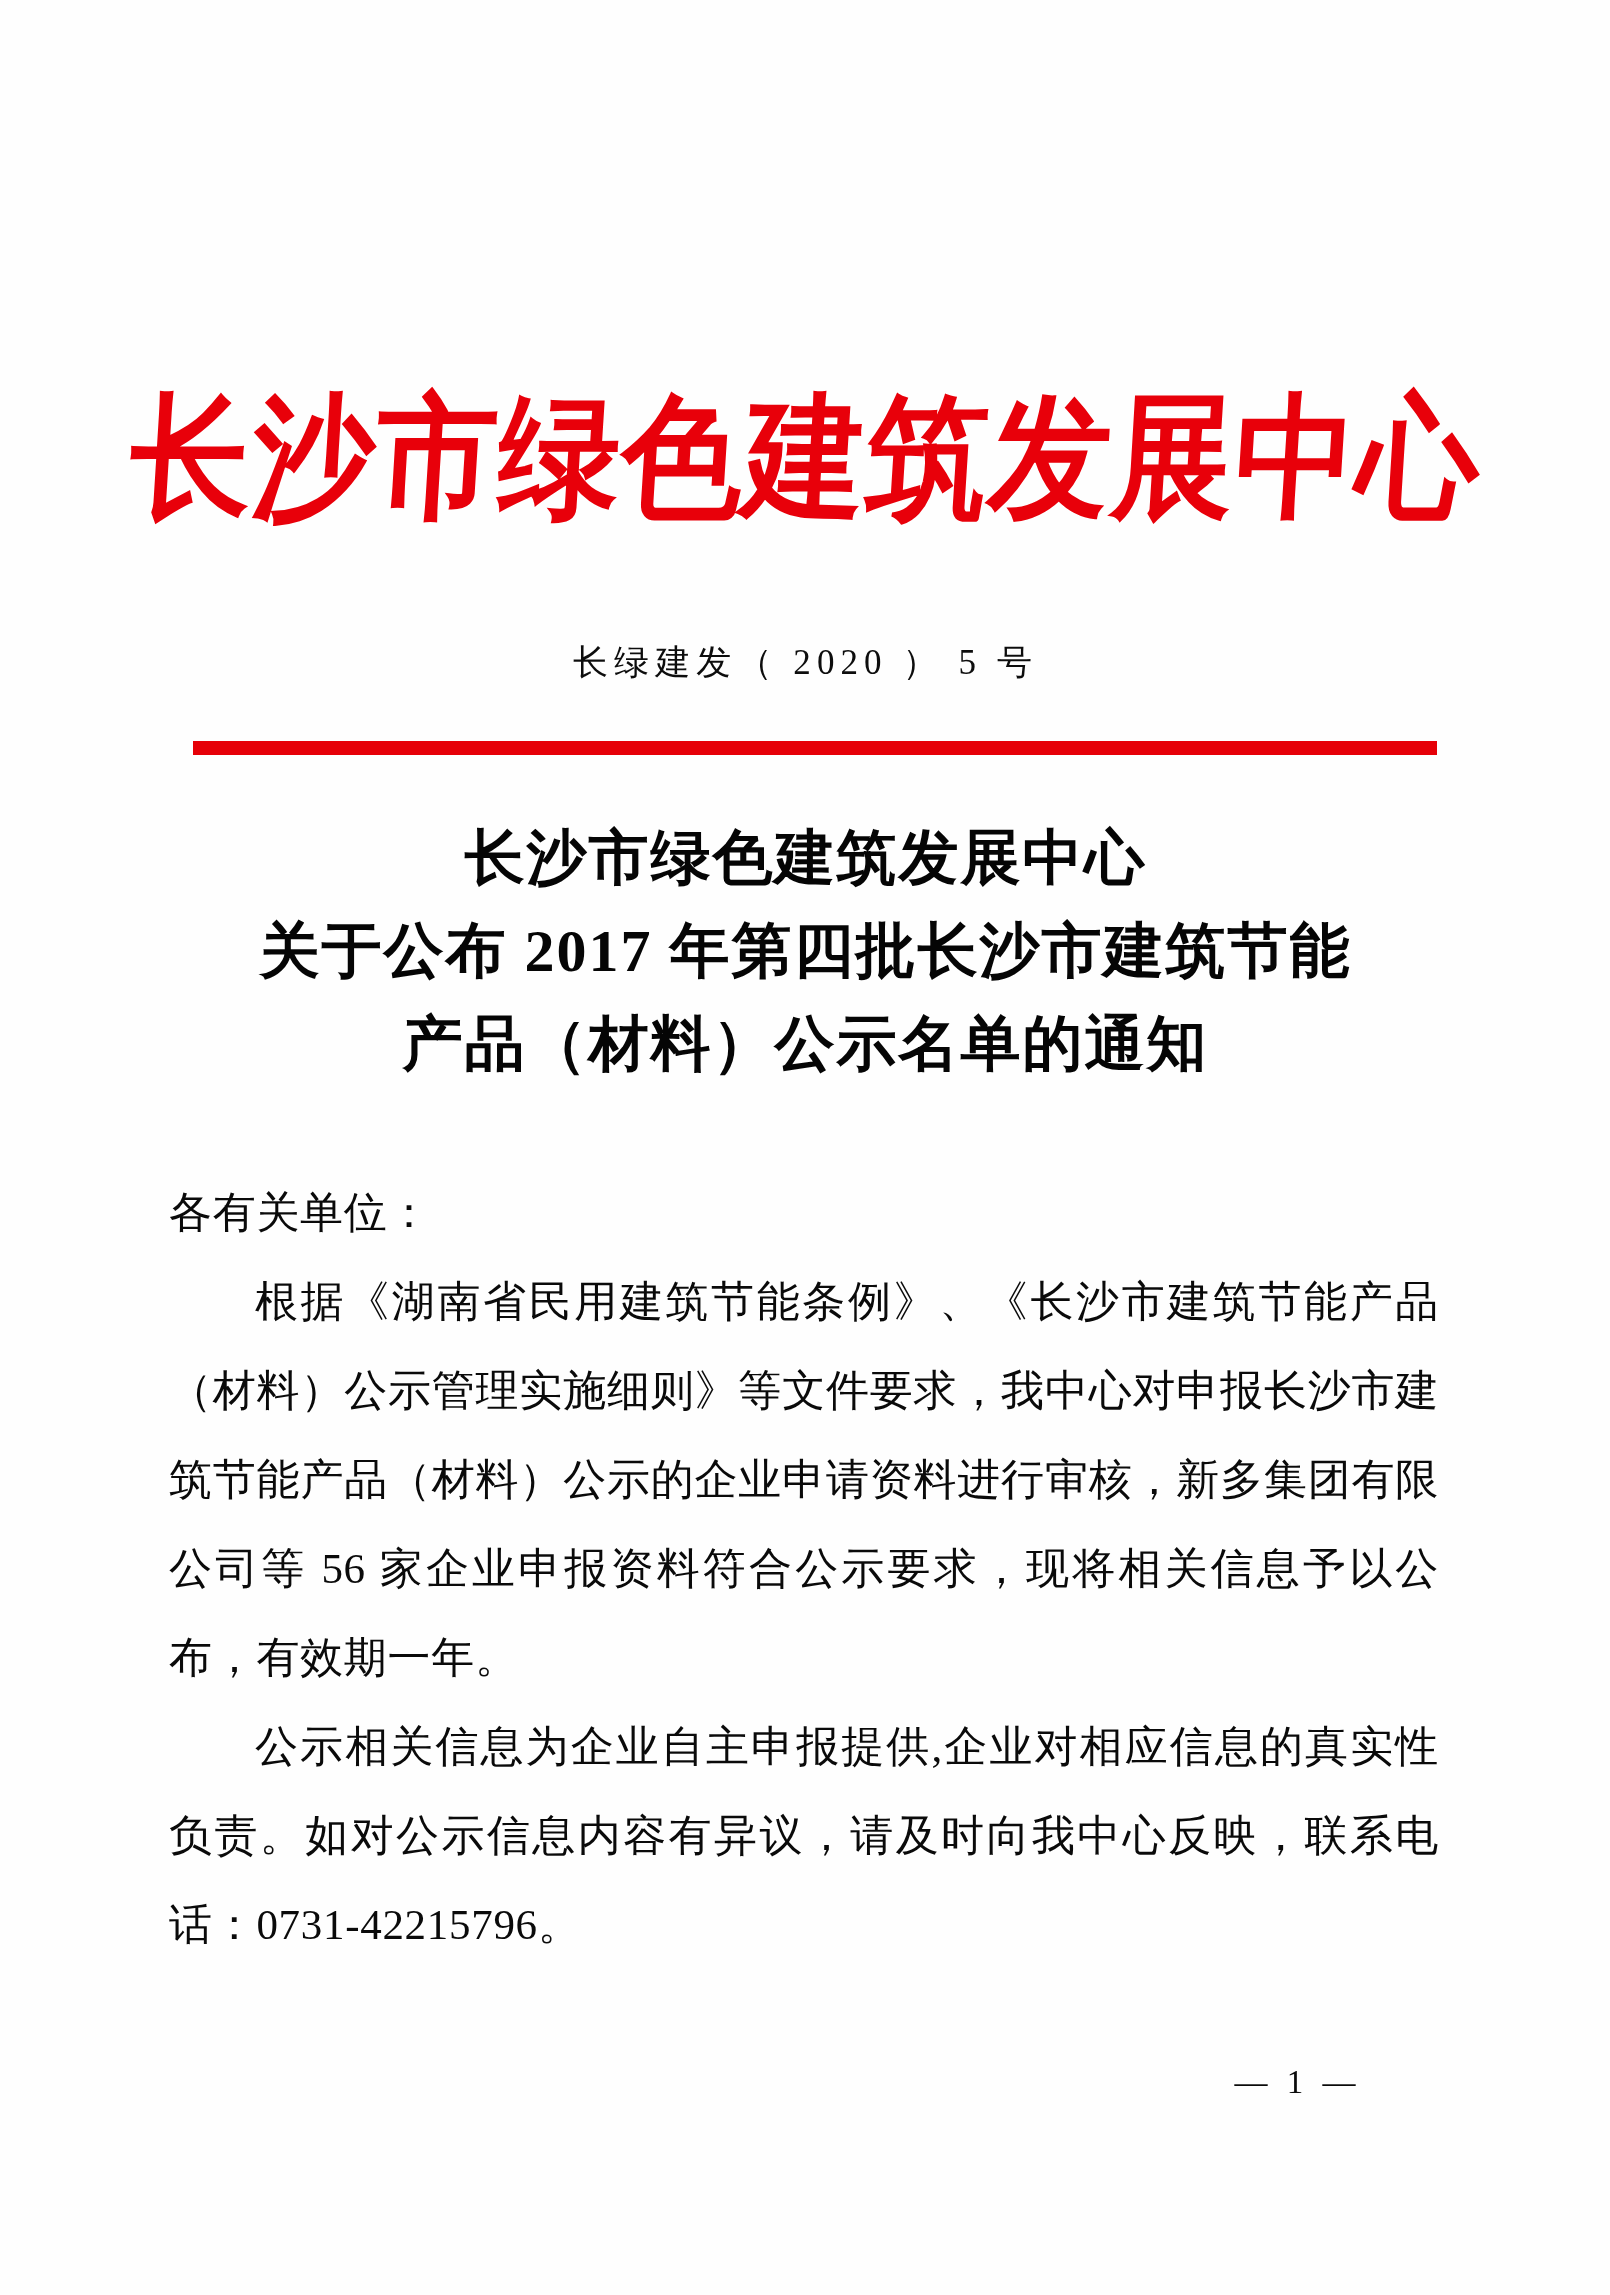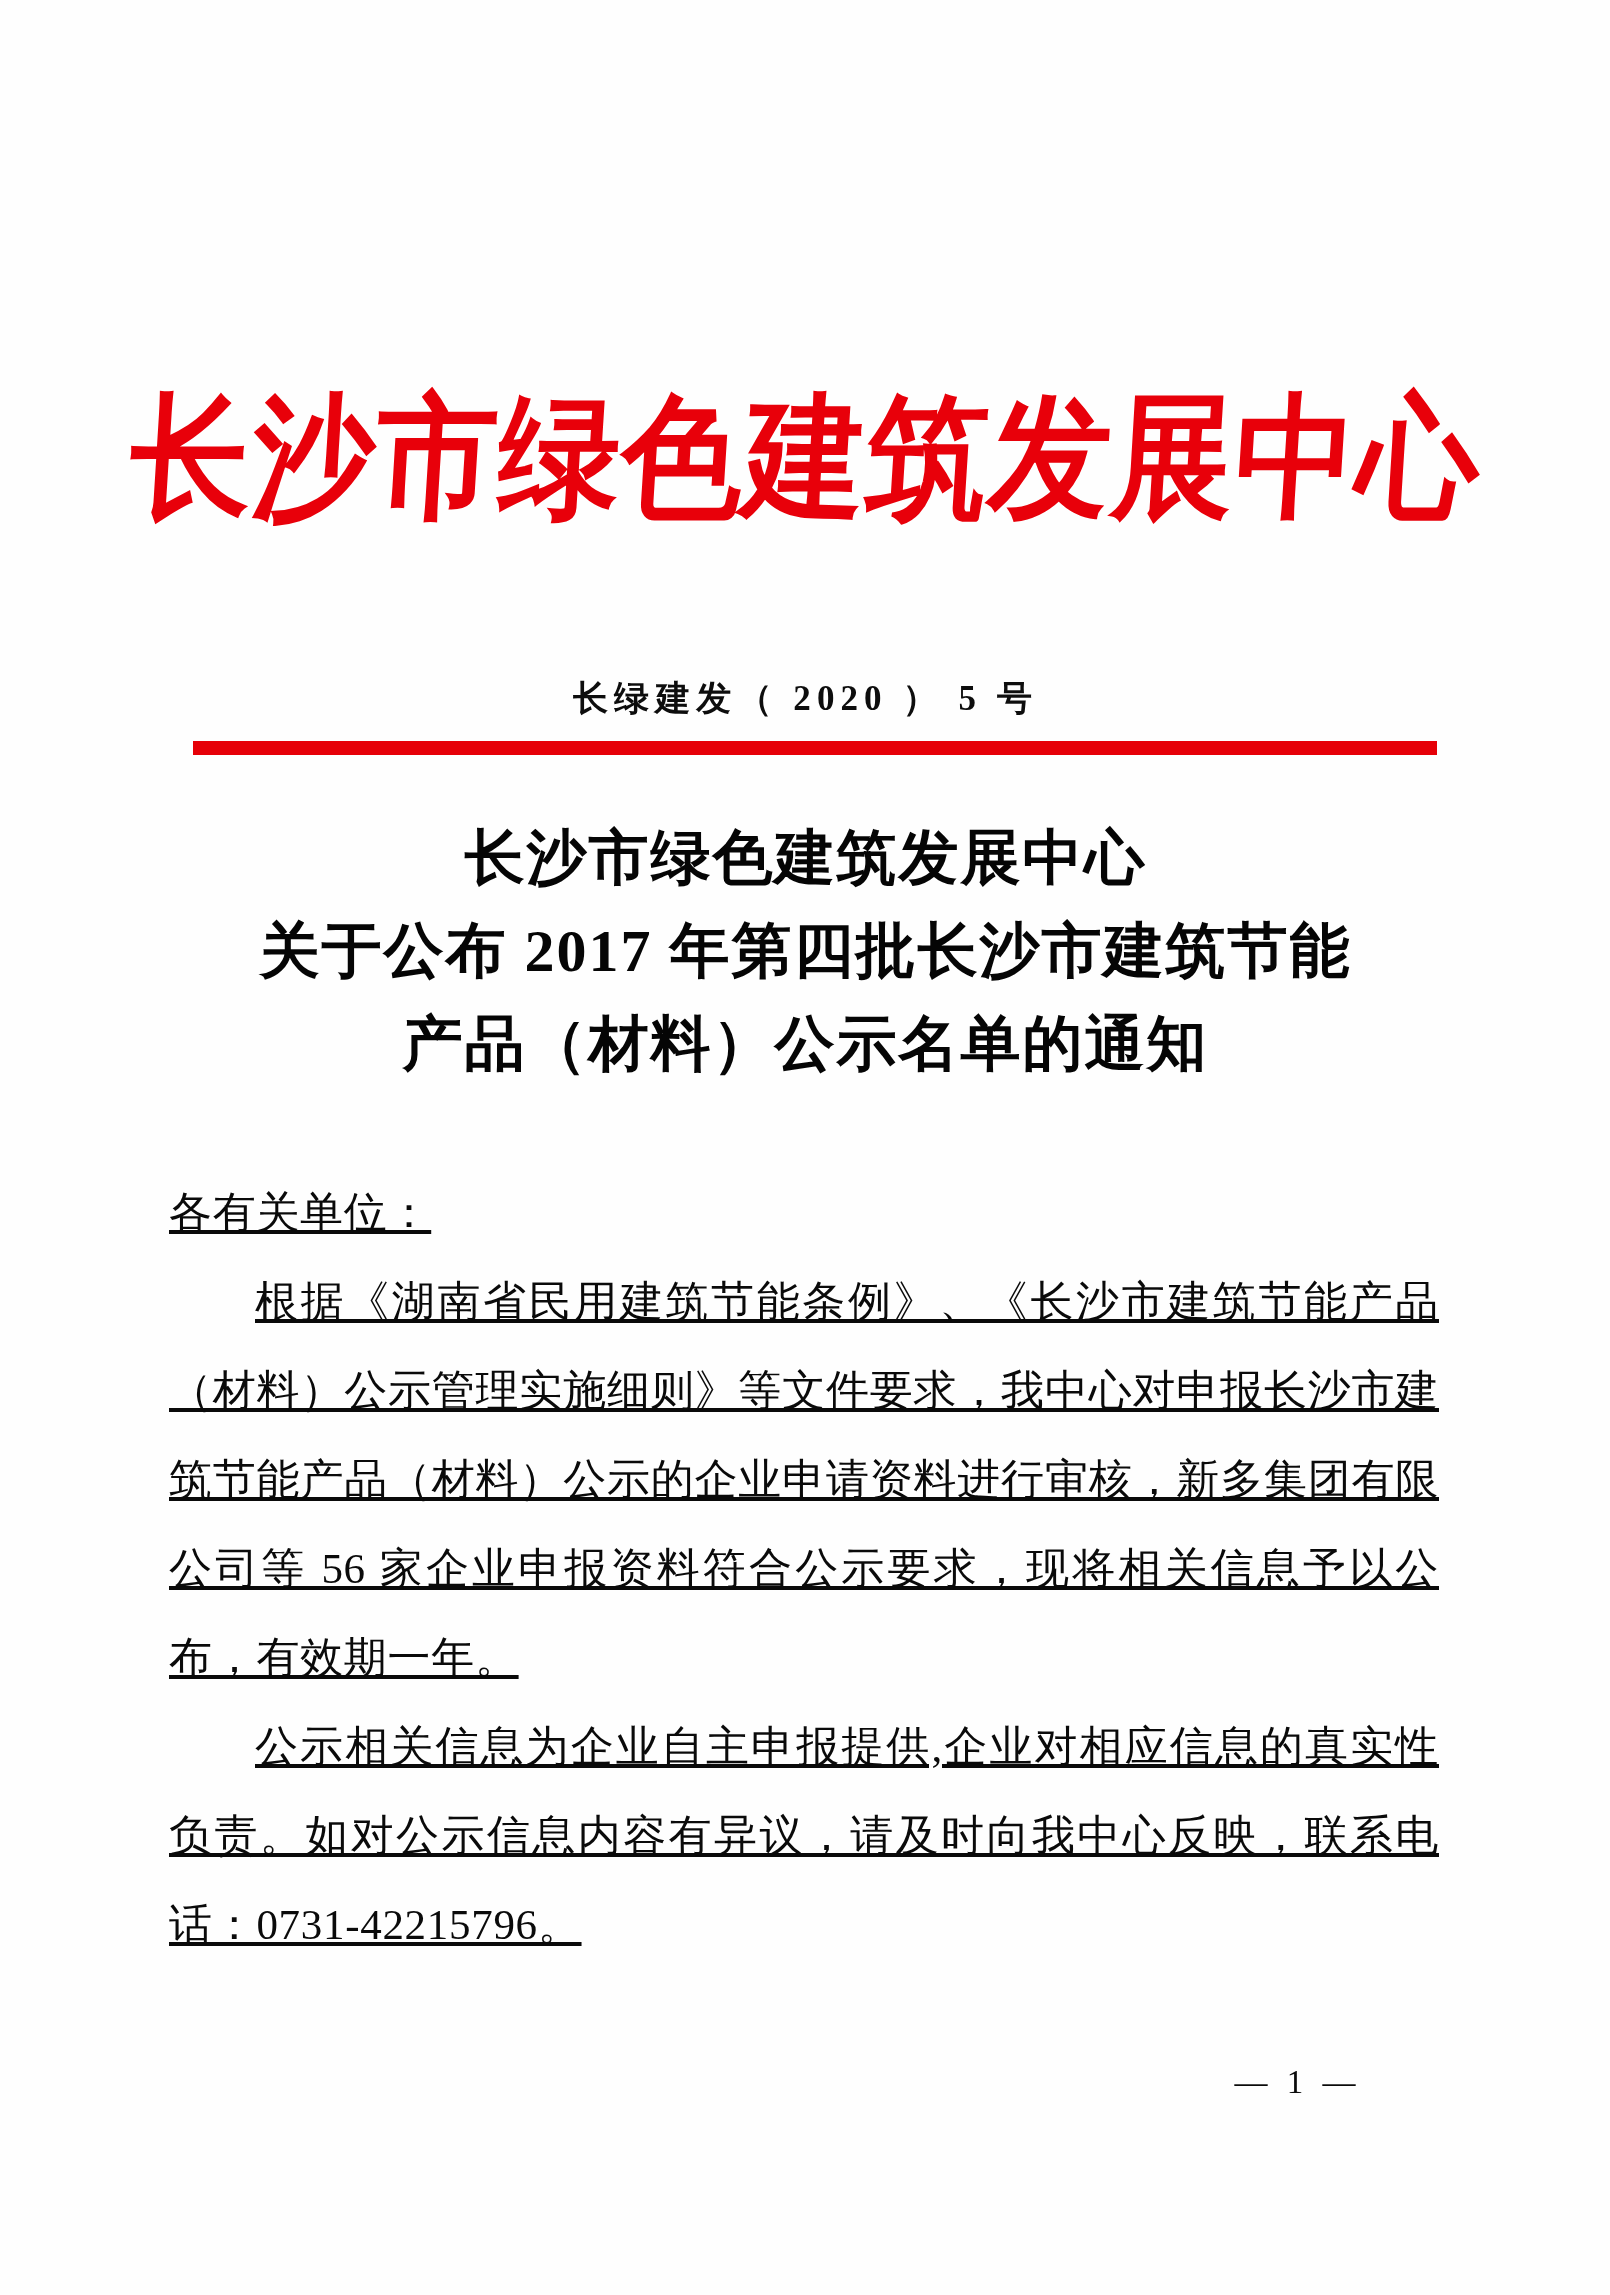--- a/index.html
+++ b/index.html
@@ -36,24 +36,23 @@
   
   .doc-number {
     position: absolute;
     top: 638px;
     left: 0;
     width: 100%;
     text-align: center;
     font-size: 35px;
     line-height: 49px;
     letter-spacing: 6.1px;
-    font-weight: 700;
+    font-weight: 400;
     color: #0d0d0d;
     white-space: nowrap;
-    margin-top: 36px;
   }
 
   
   .red-rule {
     position: absolute;
     left: 193px;
     top: 741px;
     width: 1244px;
     height: 14.3px;
     background: var(--rule-red);
@@ -79,21 +78,21 @@
     position: absolute;
     top: 1168px;
     left: 169px;
     width: 1270px;
     font-size: 43px;
     line-height: 89px;
     text-align: justify;
     color: #0a0a0a;
     letter-spacing: 0.7px;
   }
-  .body-text p { margin: 0; text-indent: 2em; text-decoration: underline; }
+  .body-text p { margin: 0; text-indent: 2em; }
   .body-text p.salutation { text-indent: 0; }
 
   
   .page-number {
     position: absolute;
     top: 2062px;
     right: 250px;
     font-size: 33px;
     line-height: 41px;
     letter-spacing: 5.5px;

